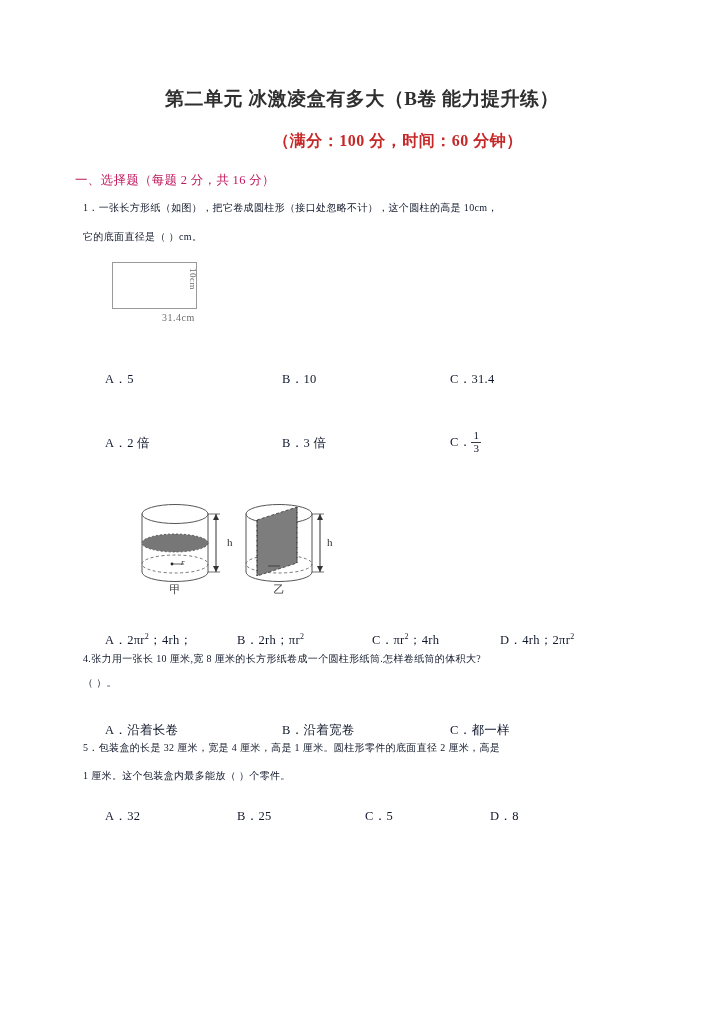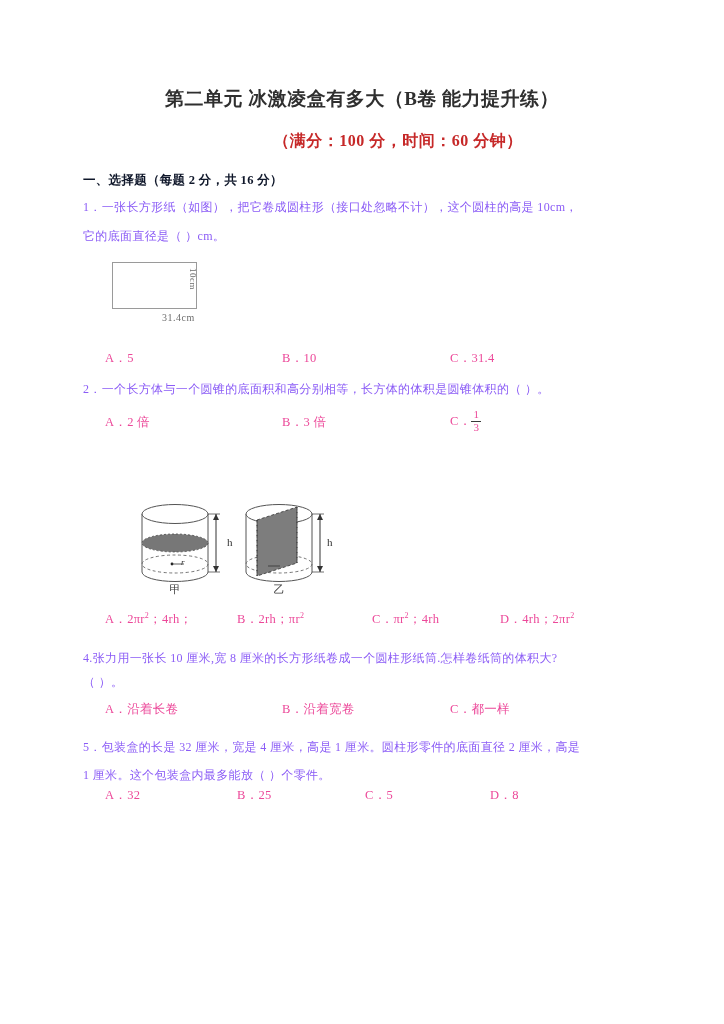--- a/index.html
+++ b/index.html
@@ -37,41 +37,41 @@
     left: 0; top: 131px;
     width: 724px;
     text-align: center;
     font-size: 16px;
     font-weight: bold;
     letter-spacing: 0.5px;
     padding-left: 36px;
   }
   .section-head {
     position: absolute;
+    left: 75px;
+    font-size: 12.5px;
+    letter-spacing: 0.3px;
+    color: #be185d;
+  }
+  .qline {
+    position: absolute;
     left: 83px;
+    font-size: 10px;
+    letter-spacing: 0.35px;
+    line-height: 17px;
+    color: #0f172a;
+    white-space: nowrap;
+  }
+  .opt {
+    position: absolute;
     font-size: 12.5px;
     letter-spacing: 0.3px;
     color: #0f172a;
-    font-weight: bold;
-  }
-  .qline {
-    position: absolute;
-    left: 83px;
-    font-size: 12px;
-    letter-spacing: 0.35px;
-    line-height: 17px;
-    color: #8b5cf6;
-    white-space: nowrap;
-  }
-  .opt {
-    position: absolute;
-    font-size: 12.5px;
-    letter-spacing: 0.3px;
-    color: #ec4899;
-    white-space: nowrap;
+    white-space: nowrap;
+    margin-top: 21px;
   }
   .opt .math {
     font-family: "Liberation Serif", serif;
   }
   sup {
     font-size: 8px;
     vertical-align: super;
   }
   
   .frac {
@@ -168,21 +168,20 @@
   <div class="fig-rect-wrap">
     <div class="rect-shape"></div>
     <div class="rect-h-label">10cm</div>
     <div class="rect-w-label">31.4cm</div>
   </div>
 
   <div class="opt" style="left:105px; top:350px;">A．5</div>
   <div class="opt" style="left:282px; top:350px;">B．10</div>
   <div class="opt" style="left:450px; top:350px;">C．31.4</div>
 
-  <div class="qline" style="top:381px;">2．一个长方体与一个圆锥的底面积和高分别相等，长方体的体积是圆锥体积的（    ）。</div>
 
   <div class="opt" style="left:105px; top:414px;">A．2 倍</div>
   <div class="opt" style="left:282px; top:414px;text-align:right;">B．3 倍</div>
   <div class="opt" style="left:450px; top:410px;">
     <span>C．</span><span class="frac"><span class="num">1</span><span class="den">3</span></span>
   </div>
 
 
   <div class="fig-cyl-wrap">
     <svg width="215" height="98" viewBox="0 0 215 98">

